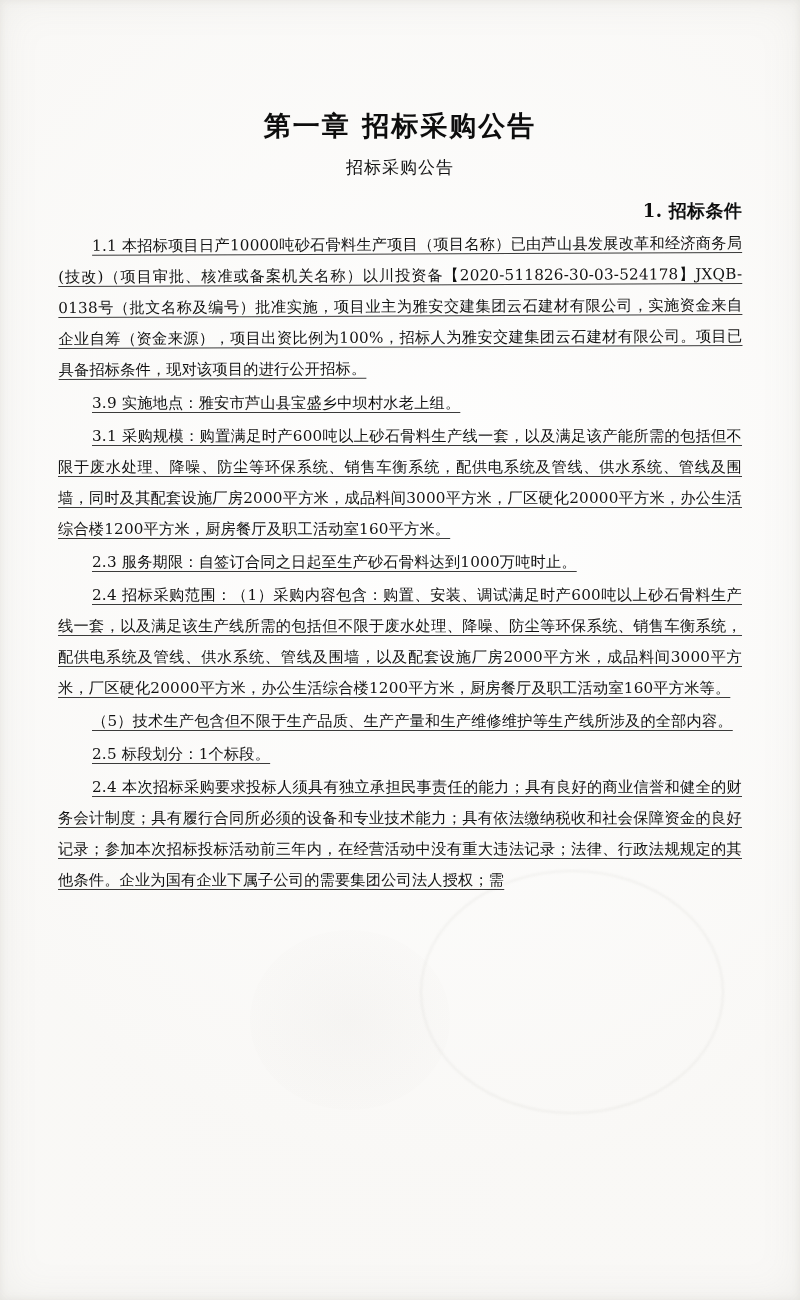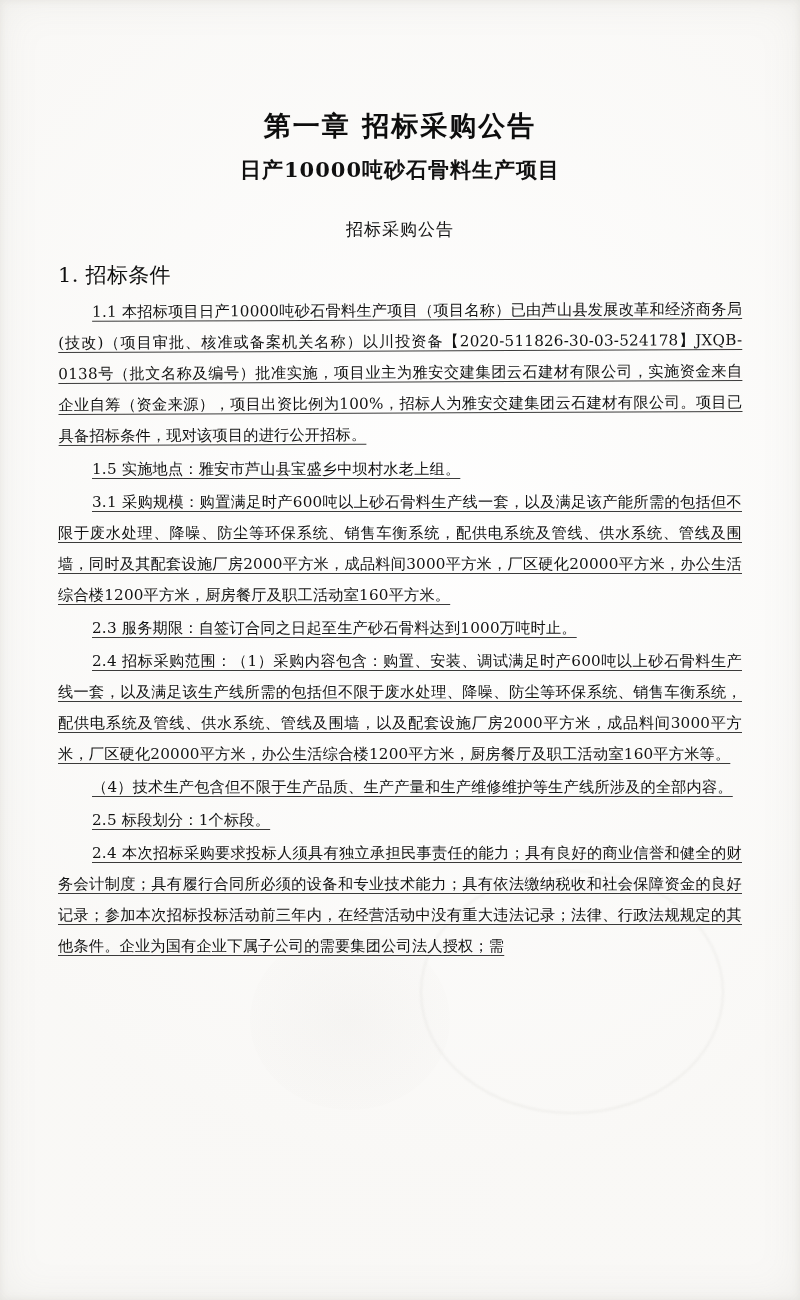--- a/index.html
+++ b/index.html
@@ -75,25 +75,26 @@
   .doc-subtitle2 {
     text-align: center;
     font-size: 17px;
     font-weight: normal;
     letter-spacing: 1px;
     color: #121212;
     margin: 0 0 20px 0;
   }
 
   .sec-heading {
-    font-size: 21px;
-    font-weight: normal;
+    font-size: 18px;
+    font-weight: bold;
     color: #0f0f0f;
     margin: 10px 0 8px 0;
     letter-spacing: 0.3px;
+    text-align: right;
   }
 
   p.para {
     font-size: 15.2px;
     line-height: 31px;
     margin: 0 0 2px 0;
     text-align: justify;
     text-justify: inter-ideograph;
     color: #121212;
     letter-spacing: 0.2px;
@@ -118,31 +119,30 @@
 </head>
 <body>
 
 <div class="page">
   <div class="smudge1"></div>
   <div class="smudge2"></div>
 
   <div class="content">
 
     <h1 class="doc-title">第一章 招标采购公告</h1>
-    <h2 class="doc-subtitle">日产10000吨砂石骨料生产项目</h2>
     <h3 class="doc-subtitle2">招标采购公告</h3>
 
     <div class="sec-heading">1. 招标条件</div>
     <p class="para indent u tilt">1.1 本招标项目日产10000吨砂石骨料生产项目（项目名称）已由芦山县发展改革和经济商务局(技改)（项目审批、核准或备案机关名称）以川投资备【2020-511826-30-03-524178】JXQB-0138号（批文名称及编号）批准实施，项目业主为雅安交建集团云石建材有限公司，实施资金来自企业自筹（资金来源），项目出资比例为100%，招标人为雅安交建集团云石建材有限公司。项目已具备招标条件，现对该项目的进行公开招标。</p>
 
-    <p class="para indent u">1.5 实施地点：雅安市芦山县宝盛乡中坝村水老上组。</p>
+    <p class="para indent u">3.9 实施地点：雅安市芦山县宝盛乡中坝村水老上组。</p>
     <p class="para indent u">3.1 采购规模：购置满足时产600吨以上砂石骨料生产线一套，以及满足该产能所需的包括但不限于废水处理、降噪、防尘等环保系统、销售车衡系统，配供电系统及管线、供水系统、管线及围墙，同时及其配套设施厂房2000平方米，成品料间3000平方米，厂区硬化20000平方米，办公生活综合楼1200平方米，厨房餐厅及职工活动室160平方米。</p>
     <p class="para indent u">2.3 服务期限：自签订合同之日起至生产砂石骨料达到1000万吨时止。</p>
     <p class="para indent u">2.4 招标采购范围：（1）采购内容包含：购置、安装、调试满足时产600吨以上砂石骨料生产线一套，以及满足该生产线所需的包括但不限于废水处理、降噪、防尘等环保系统、销售车衡系统，配供电系统及管线、供水系统、管线及围墙，以及配套设施厂房2000平方米，成品料间3000平方米，厂区硬化20000平方米，办公生活综合楼1200平方米，厨房餐厅及职工活动室160平方米等。</p>
-    <p class="para indent u">（4）技术生产包含但不限于生产品质、生产产量和生产维修维护等生产线所涉及的全部内容。</p>
+    <p class="para indent u">（5）技术生产包含但不限于生产品质、生产产量和生产维修维护等生产线所涉及的全部内容。</p>
     <p class="para indent u">2.5 标段划分：1个标段。</p>
 
     <p class="para indent u">2.4 本次招标采购要求投标人须具有独立承担民事责任的能力；具有良好的商业信誉和健全的财务会计制度；具有履行合同所必须的设备和专业技术能力；具有依法缴纳税收和社会保障资金的良好记录；参加本次招标投标活动前三年内，在经营活动中没有重大违法记录；法律、行政法规规定的其他条件。企业为国有企业下属子公司的需要集团公司法人授权；需</p>
 
   </div>
 
   <div class="edge-shadow"></div>
 </div>
 
 </body></html>

